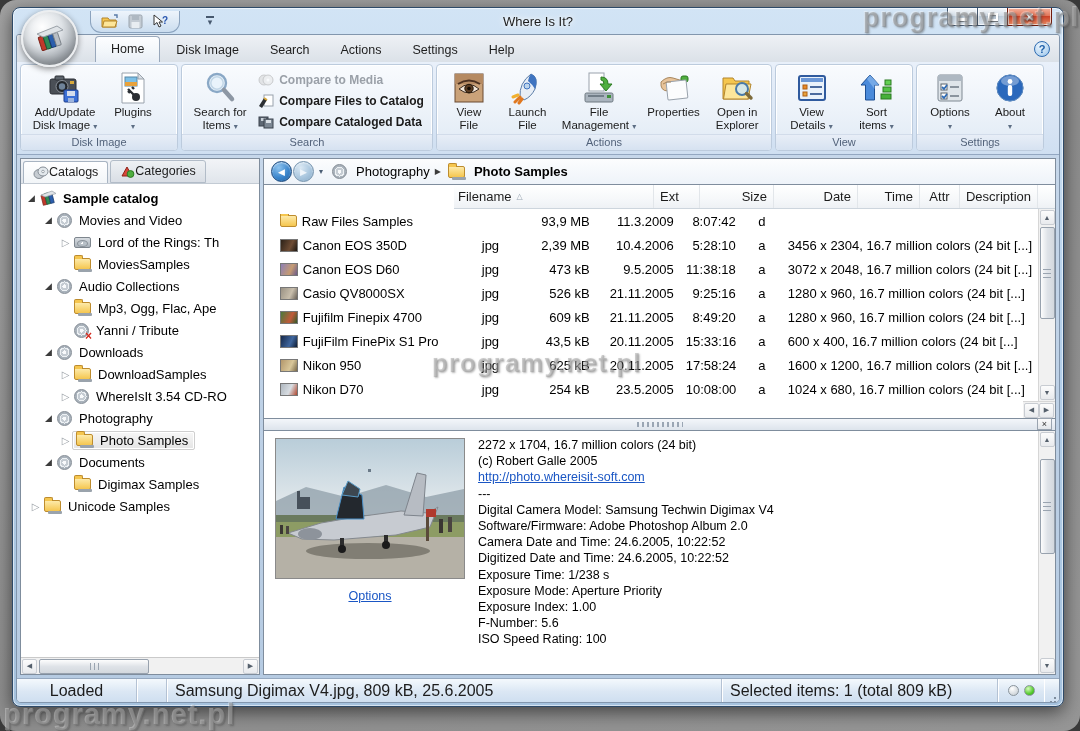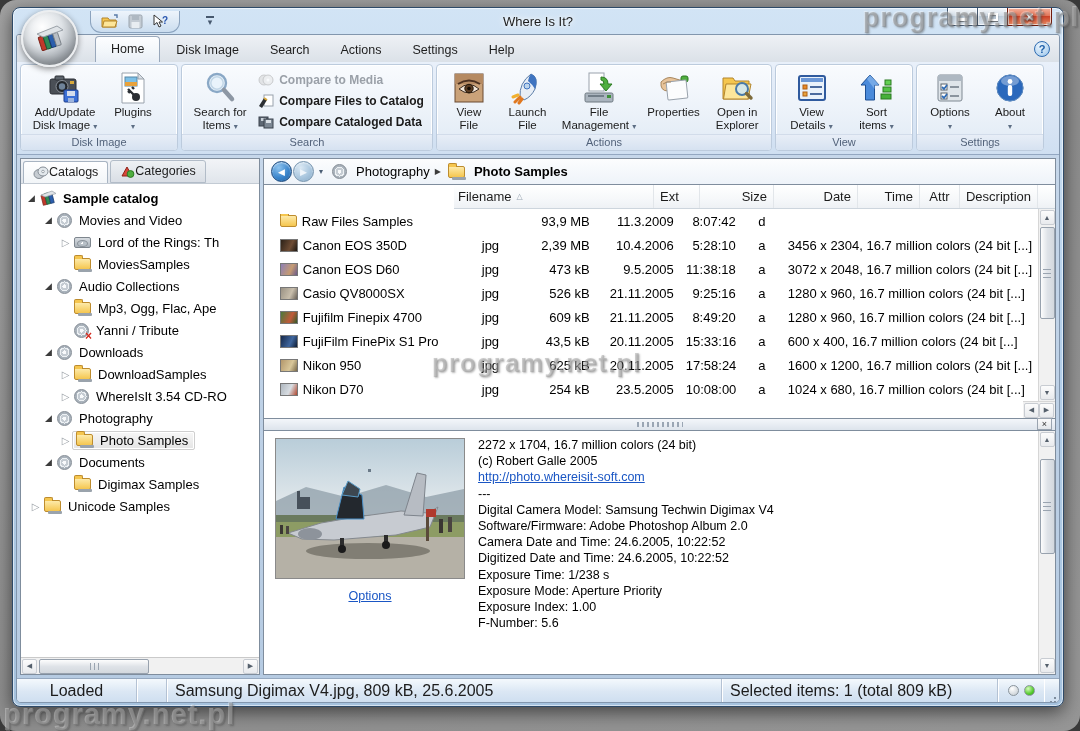--- a/index.html
+++ b/index.html
@@ -808,20 +808,21 @@
               <div class="pv-line link">http://photo.whereisit-soft.com</div>
               <div class="pv-line">---</div>
               <div class="pv-line">Digital Camera Model: Samsung Techwin Digimax V4</div>
               <div class="pv-line">Software/Firmware: Adobe Photoshop Album 2.0</div>
               <div class="pv-line">Camera Date and Time: 24.6.2005, 10:22:52</div>
               <div class="pv-line">Digitized Date and Time: 24.6.2005, 10:22:52</div>
               <div class="pv-line">Exposure Time: 1/238 s</div>
               <div class="pv-line">Exposure Mode: Aperture Priority</div>
               <div class="pv-line">Exposure Index: 1.00</div>
               <div class="pv-line">F-Number: 5.6</div>
+              <div class="pv-line">ISO Speed Rating: 100</div>
             </div>
             <div class="vscroll">
               <span class="sarrow">▲</span>
               <span class="vtrack">
                   <span class="vthumb" style="top:12px;height:95px;">
                     <span class="griph"></span>
                   </span>
                 </span>
               <span class="sarrow">▼</span>
             </div>

